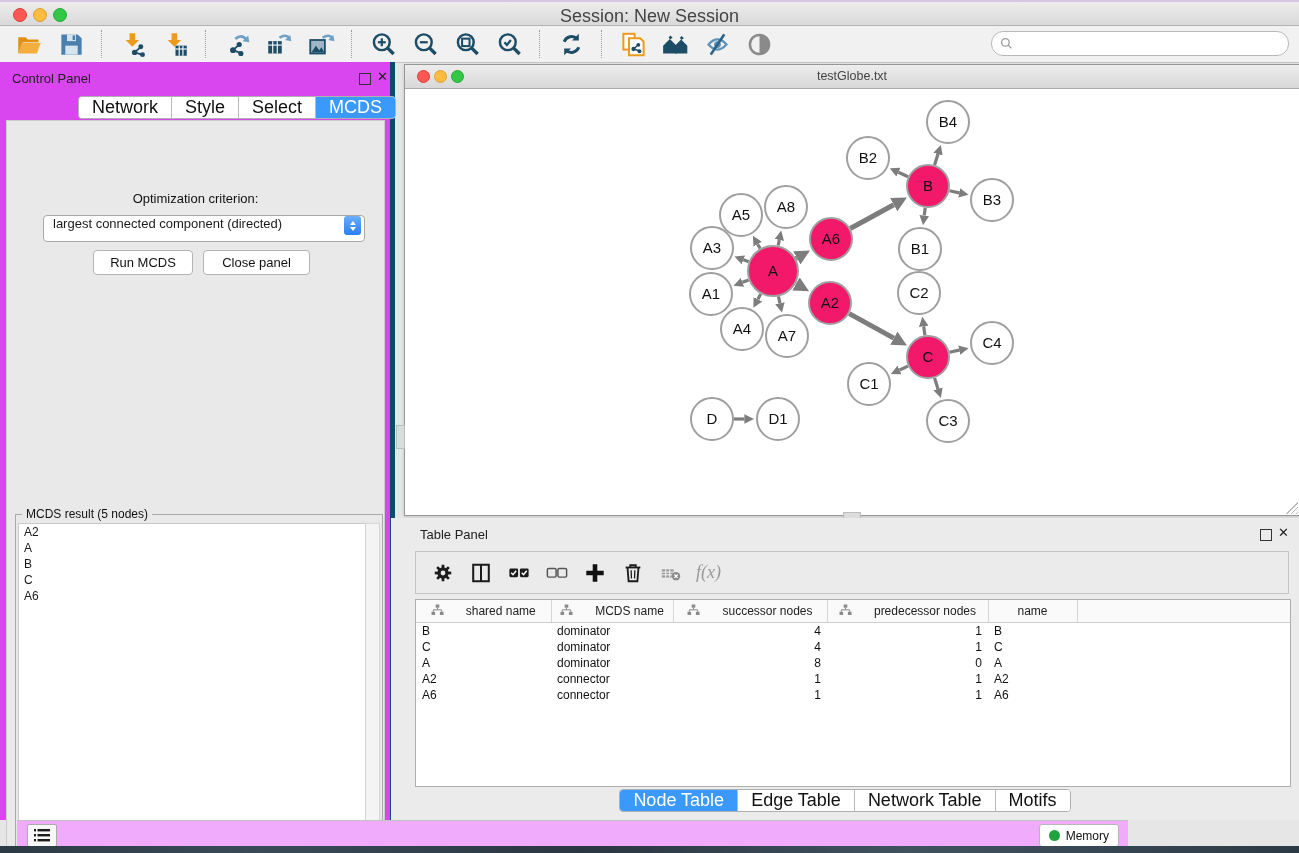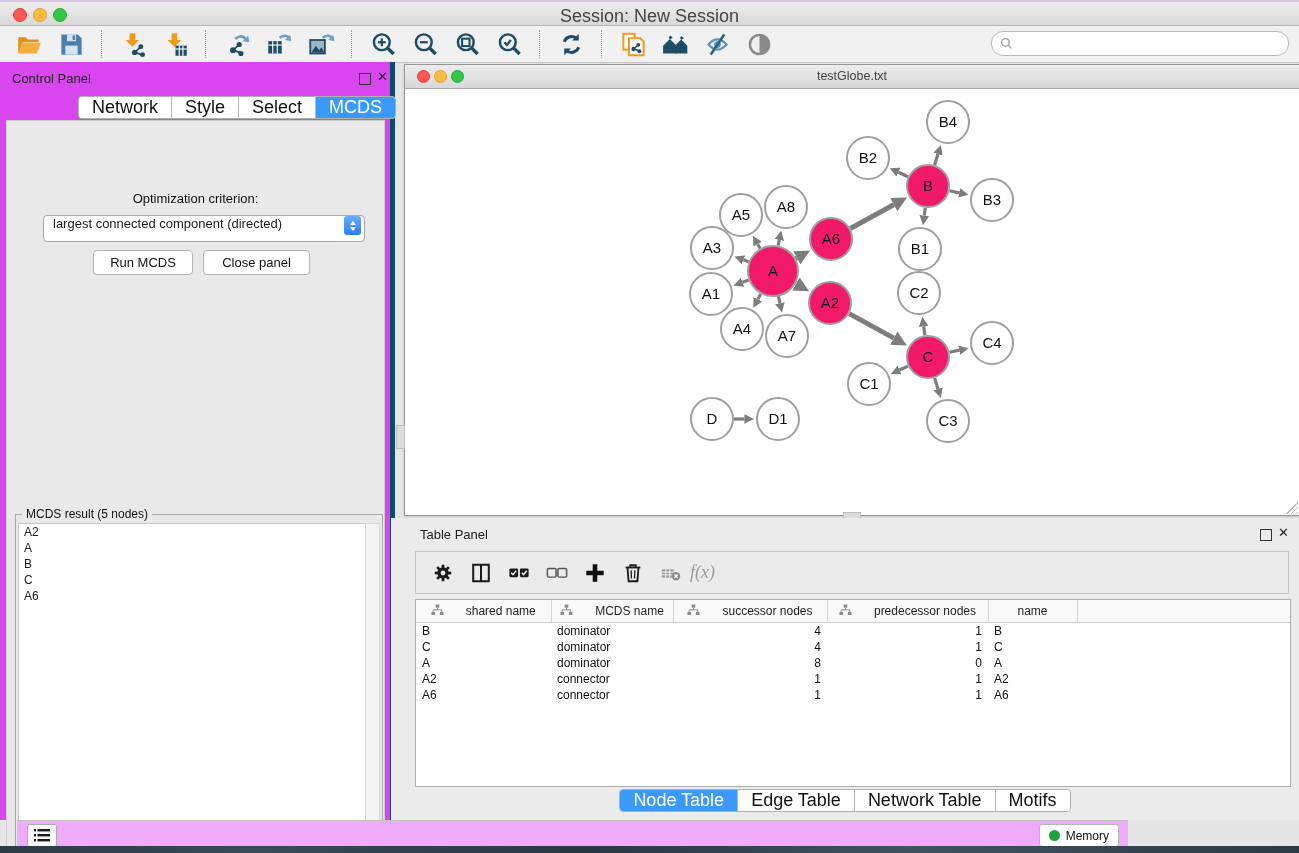--- a/index.html
+++ b/index.html
@@ -65,21 +65,21 @@
   .resize-grip{position:absolute;right:1px;bottom:1px;width:12px;height:12px;
     background:linear-gradient(135deg,transparent 0 50%,#bbb 50% 55%,transparent 55% 70%,#bbb 70% 75%,transparent 75% 90%,#bbb 90% 95%,transparent 95%);}
   .split-grip-v{position:absolute;left:396px;top:425px;width:7px;height:22px;background:#dcdcdc;border:1px solid #bdbdbd;}
   .split-grip-h{position:absolute;left:843px;top:512px;width:16px;height:6px;background:#dcdcdc;border:1px solid #bdbdbd;}
   
   .table-panel{position:absolute;left:391px;top:518px;width:908px;height:302px;background:#ebebeb;}
   .tp-toolbar{position:absolute;left:24px;top:33px;width:874px;height:43px;background:#ebebeb;
     border:1px solid #c4c4c4;display:flex;align-items:center;padding-left:8px;box-sizing:border-box;}
   .tp-btn{width:34px;height:34px;display:flex;align-items:center;justify-content:center;margin:0 2px;}
   .tp-btn svg{width:22px;height:22px;}
-  .fx-label{font-family:"Liberation Serif","DejaVu Serif",serif;font-style:italic;font-size:18px;color:#9a9a9a;}
+  .fx-label{font-family:"Liberation Serif","DejaVu Serif",serif;font-style:italic;font-size:18px;color:#9a9a9a;margin-left:6px;}
   .tp-table{position:absolute;left:24px;top:81px;width:874px;height:186px;background:#fff;
     border:1px solid #aeaeae;overflow:hidden;}
   table.grid{border-collapse:collapse;table-layout:fixed;width:100%;font-size:12px;}
   table.grid th{background:#fafafa;border-bottom:1px solid #cfcfcf;border-right:1px solid #d6d6d6;
     font-weight:normal;height:20px;text-align:center;color:#222;white-space:nowrap;overflow:hidden;}
   table.grid th .th-inner{display:flex;align-items:center;justify-content:center;gap:22px;}
   table.grid th:last-child{border-right:none;}
   table.grid td{height:16px;padding:0 6px;white-space:nowrap;overflow:hidden;color:#111;}
   td.num{text-align:right;}
   .tp-tabs-row{position:absolute;left:0;right:0;top:271px;display:flex;justify-content:center;}

